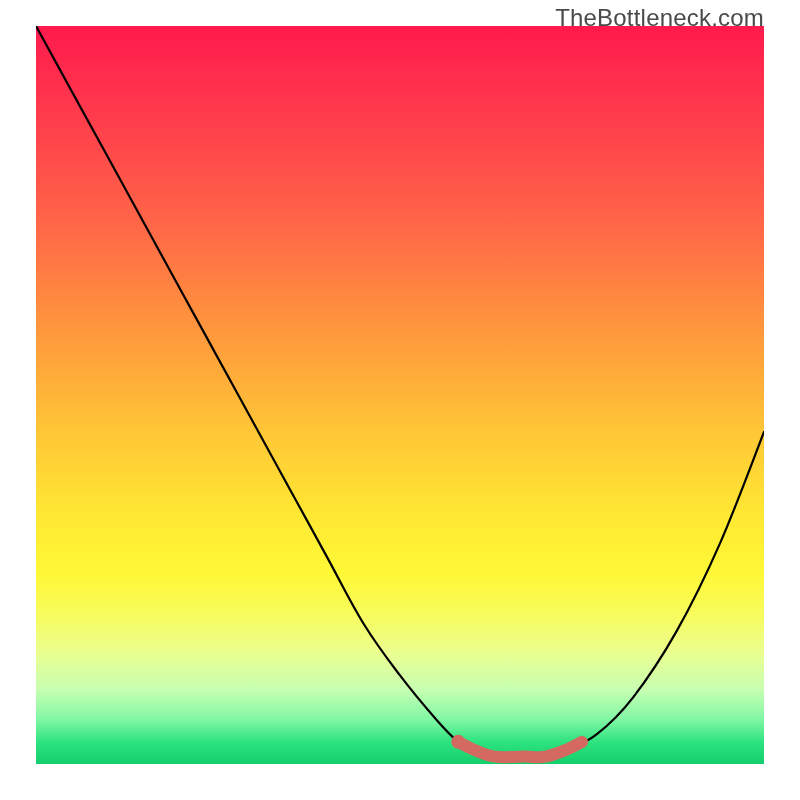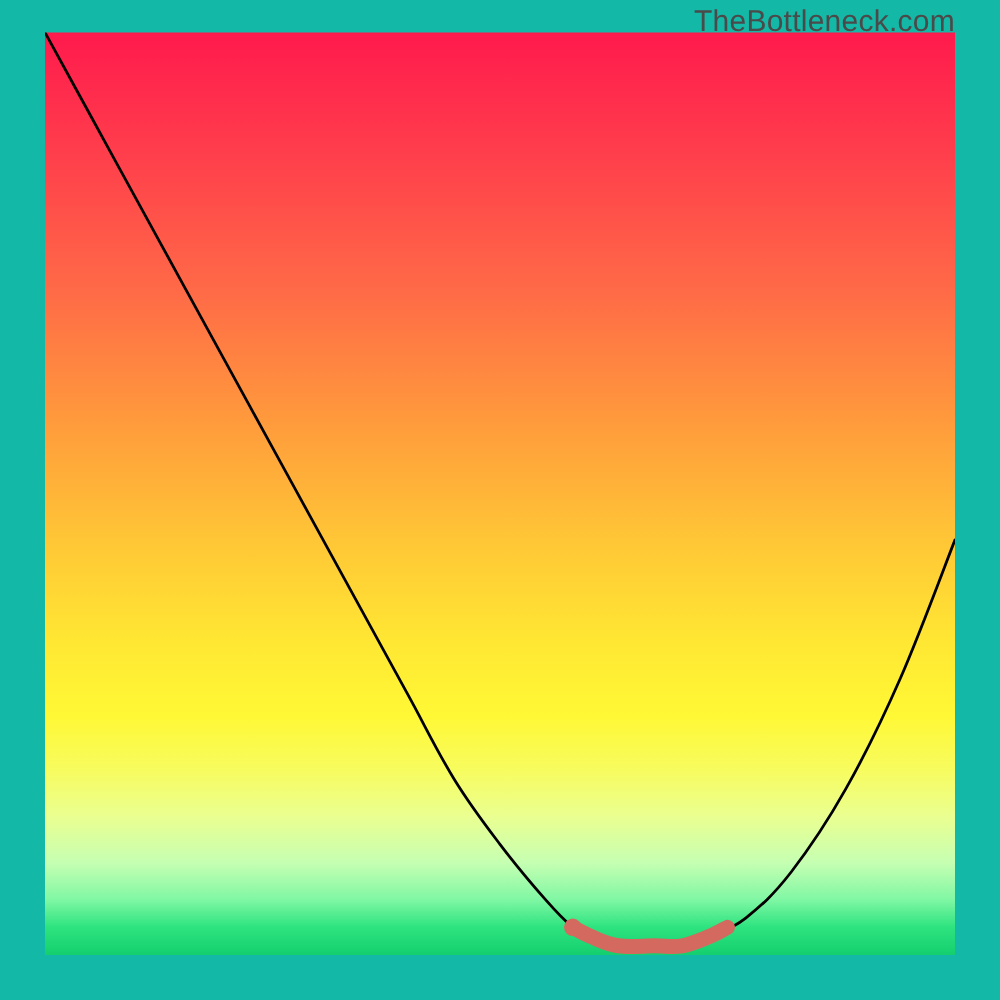--- a/index.html
+++ b/index.html
@@ -8,21 +8,21 @@
     width: 800px;
     height: 800px;
     background: #000;
     overflow: hidden;
     font-family: Arial, Helvetica, sans-serif;
   }
   .frame {
     position: relative;
     width: 800px;
     height: 800px;
-    background: #14b8a6;
+    background: #ffffff;
   }
   .plot-area {
     position: absolute;
     left: 36px;
     top: 26px;
     width: 728px;
     height: 738px;
     background: linear-gradient(
       to bottom,
       #ff1a4d 0%,

